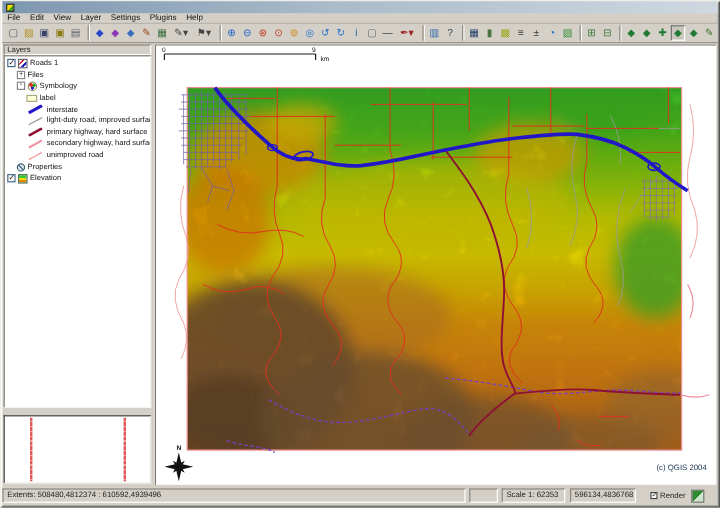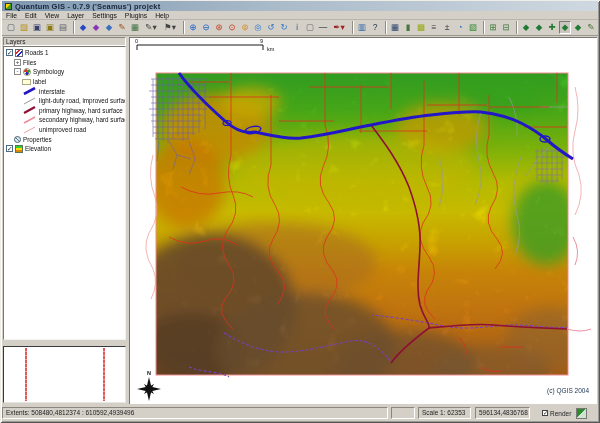--- a/index.html
+++ b/index.html
@@ -74,21 +74,20 @@
   .sb-icon{width:11px;height:11px;margin-left:5px;border:1px solid #777;
            background:linear-gradient(135deg,#2f8a2f 0 50%,#cde4cd 50%);}
 </style>
 </head>
 <body>
 
 <div class="win">
 
   <div class="titlebar">
     <span class="app-icon"></span>
-    <span class="title-text">Quantum GIS - 0.7.9 ('Seamus')  projekt</span>
   </div>
 
   <div class="menubar" id="menubar">
       <div class="menu-item">File</div>
       <div class="menu-item">Edit</div>
       <div class="menu-item">View</div>
       <div class="menu-item">Layer</div>
       <div class="menu-item">Settings</div>
       <div class="menu-item">Plugins</div>
       <div class="menu-item">Help</div>

